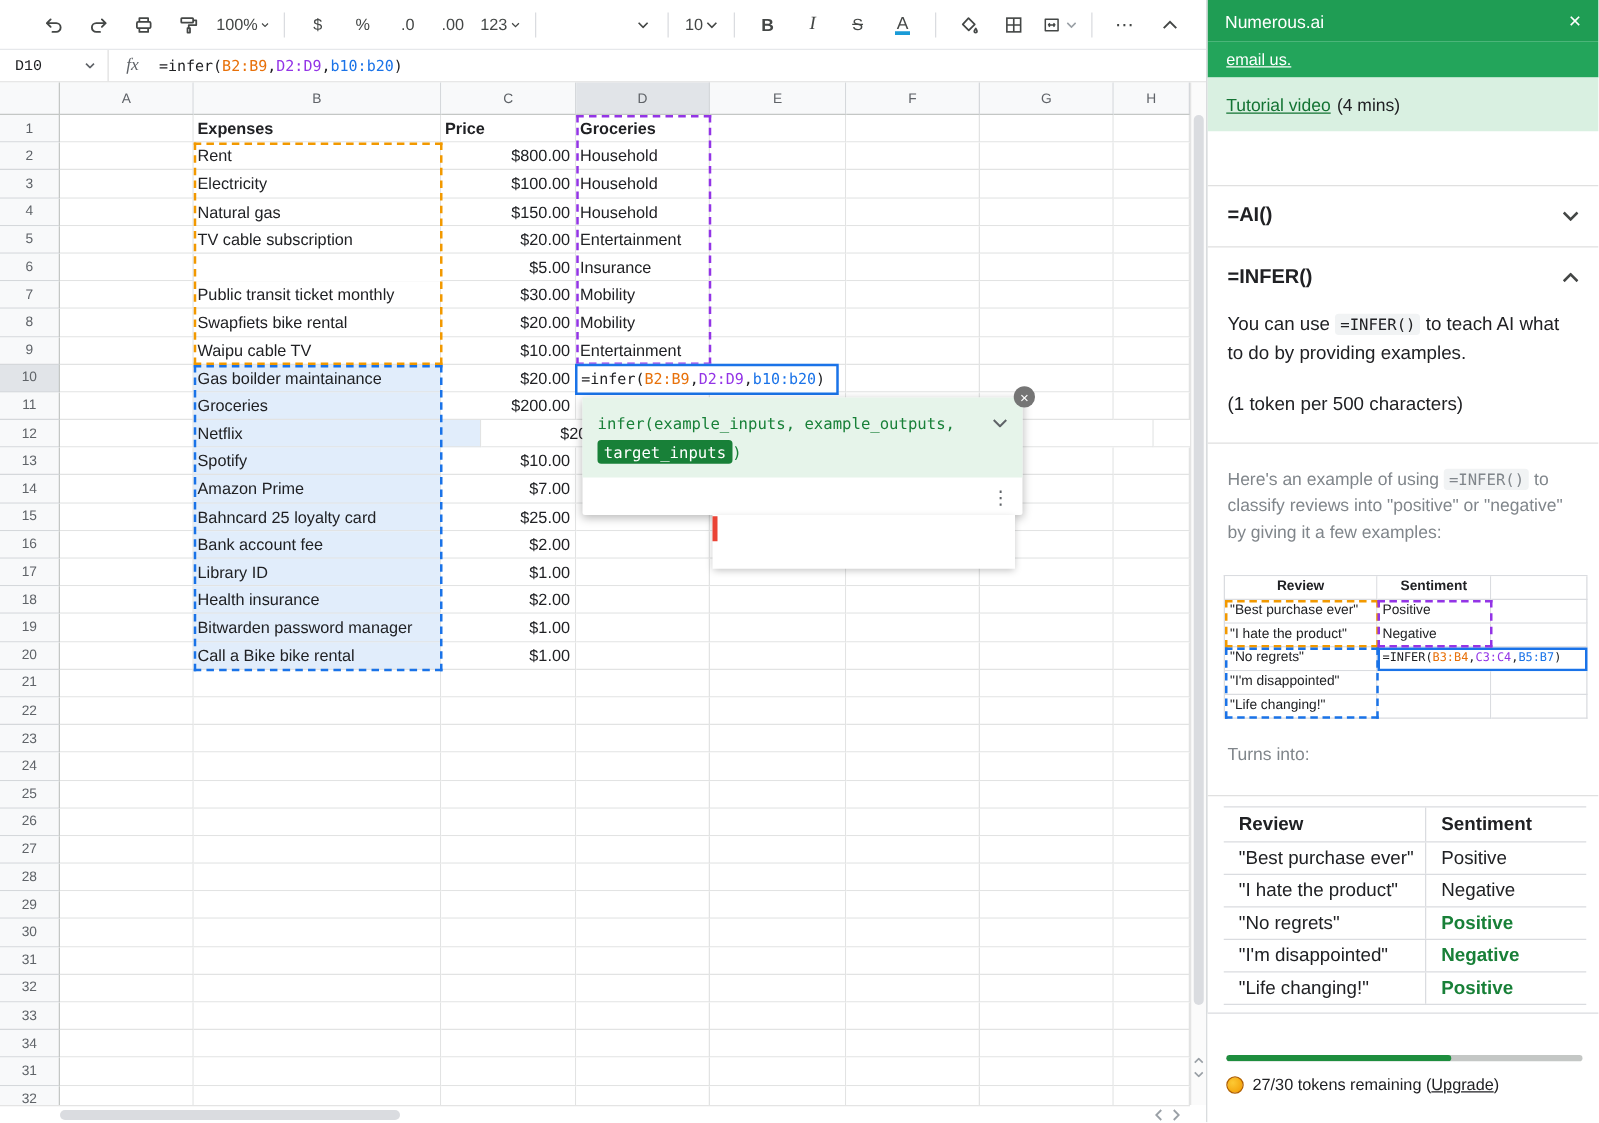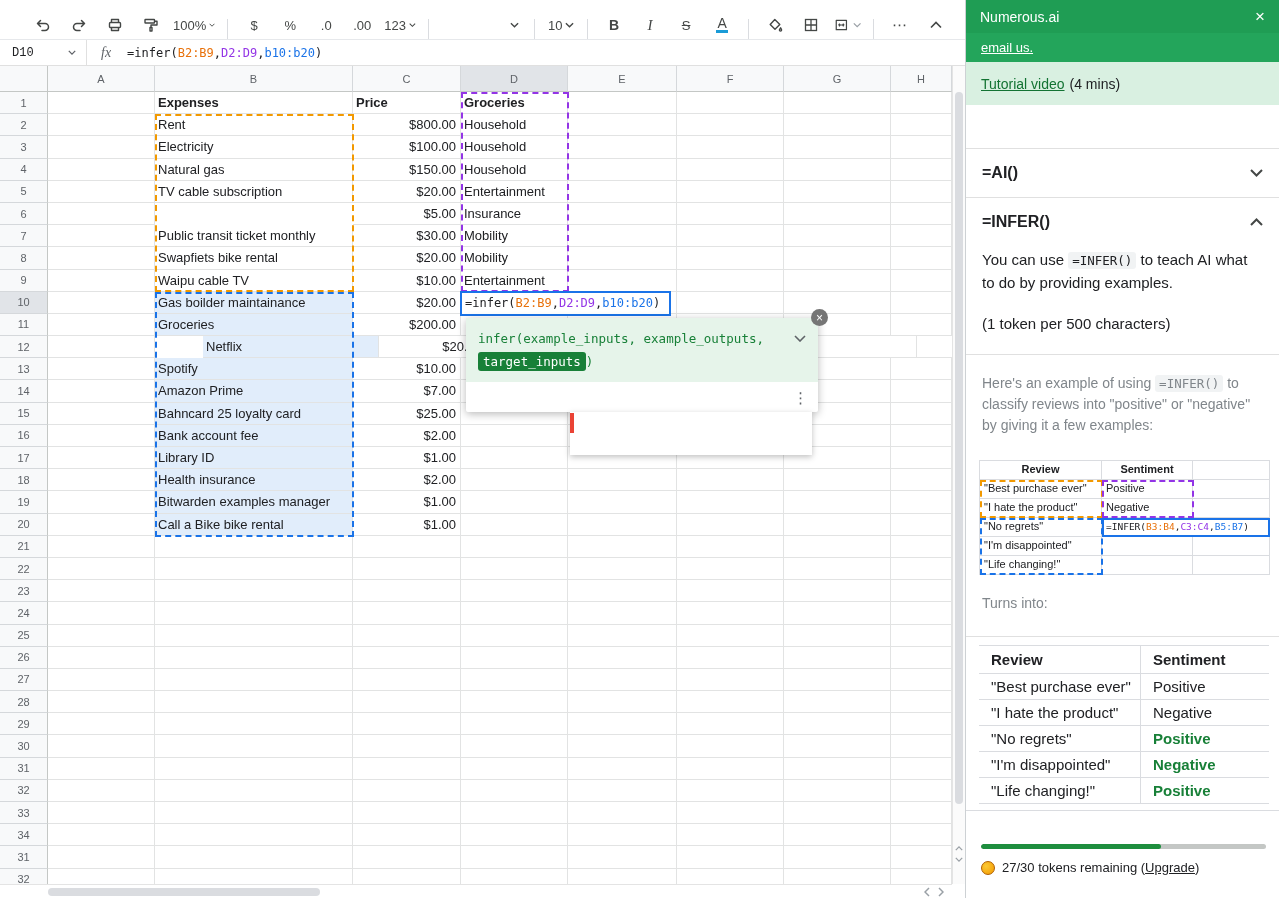--- a/index.html
+++ b/index.html
@@ -1,18 +1,18 @@
 <!DOCTYPE html>
 <html><head>
 <meta charset="utf-8">
 <style>
   html,body{margin:0;padding:0;background:#fff;}
   .app{position:relative;width:1279px;height:898px;overflow:hidden;font-family:"Liberation Sans",sans-serif;background:#fff;}
   
-  .toolbar{position:absolute;left:0;top:0;width:965px;height:40px;background:#fff;border-bottom:1px solid #e6e8eb;display:flex;align-items:flex-end;padding-left:26px;box-sizing:border-box;gap:2px;}
+  .toolbar{position:absolute;left:0;top:0;width:965px;height:40px;background:#fff;border-bottom:1px solid #e6e8eb;display:flex;align-items:center;padding-left:26px;box-sizing:border-box;gap:2px;}
   .tb-btn{height:28px;min-width:28px;border-radius:4px;display:flex;align-items:center;justify-content:center;color:#444746;font-size:13px;cursor:pointer;gap:3px;padding:0 3px;}
   .tb-sep{width:1px;height:20px;background:#dadce0;margin:0 7px;}
   .tb-drop span{color:#444746;}
   .tb-font{width:84px;justify-content:flex-end;padding-right:6px;}
   .tb-bold span{font-weight:bold;font-size:14px;}
   .tb-italic span{font-style:italic;font-family:"Liberation Serif",serif;font-size:15px;}
   .tb-strike span{text-decoration:line-through;font-size:13px;}
   .tb-A{font-size:14px;line-height:13px;border-bottom:3px solid #1a9bd7;padding:0 1px;}
   .tb-dots{font-size:15px;letter-spacing:1px;}
   .tb-collapse{margin-left:auto;margin-right:12px;}
@@ -352,21 +352,21 @@
             <div class="g-cell num" style="width: 108px;">$200.00</div>
             <div class="g-cell" style="width: 107px;"></div>
             <div class="g-cell" style="width: 109px;"></div>
             <div class="g-cell" style="width: 107px;"></div>
             <div class="g-cell" style="width: 107px;"></div>
             <div class="g-cell" style="width: 61px;"></div>
           </div>
           <div class="g-row">
             <div class="row-h">12</div>
             <div class="g-cell" style="width: 107px;"></div>
-            <div class="g-cell bluefill" style="width: 176px; margin-left: 48px;">Netflix</div>
+            <div class="g-cell bluefill" style="width: 230px;">Netflix</div>
             <div class="g-cell num" style="width: 108px;">$20.00</div>
             <div class="g-cell" style="width: 107px;"></div>
             <div class="g-cell" style="width: 109px;"></div>
             <div class="g-cell" style="width: 107px;"></div>
             <div class="g-cell" style="width: 107px;"></div>
             <div class="g-cell" style="width: 61px;"></div>
           </div>
           <div class="g-row">
             <div class="row-h">13</div>
             <div class="g-cell" style="width: 107px;"></div>
@@ -429,21 +429,21 @@
             <div class="g-cell num" style="width: 108px;">$2.00</div>
             <div class="g-cell" style="width: 107px;"></div>
             <div class="g-cell" style="width: 109px;"></div>
             <div class="g-cell" style="width: 107px;"></div>
             <div class="g-cell" style="width: 107px;"></div>
             <div class="g-cell" style="width: 61px;"></div>
           </div>
           <div class="g-row">
             <div class="row-h">19</div>
             <div class="g-cell" style="width: 107px;"></div>
-            <div class="g-cell bluefill" style="width: 198px;">Bitwarden examples manager</div>
+            <div class="g-cell bluefill" style="width: 198px;">Bitwarden password manager</div>
             <div class="g-cell num" style="width: 108px;">$1.00</div>
             <div class="g-cell" style="width: 107px;"></div>
             <div class="g-cell" style="width: 109px;"></div>
             <div class="g-cell" style="width: 107px;"></div>
             <div class="g-cell" style="width: 107px;"></div>
             <div class="g-cell" style="width: 61px;"></div>
           </div>
           <div class="g-row">
             <div class="row-h">20</div>
             <div class="g-cell" style="width: 107px;"></div>

